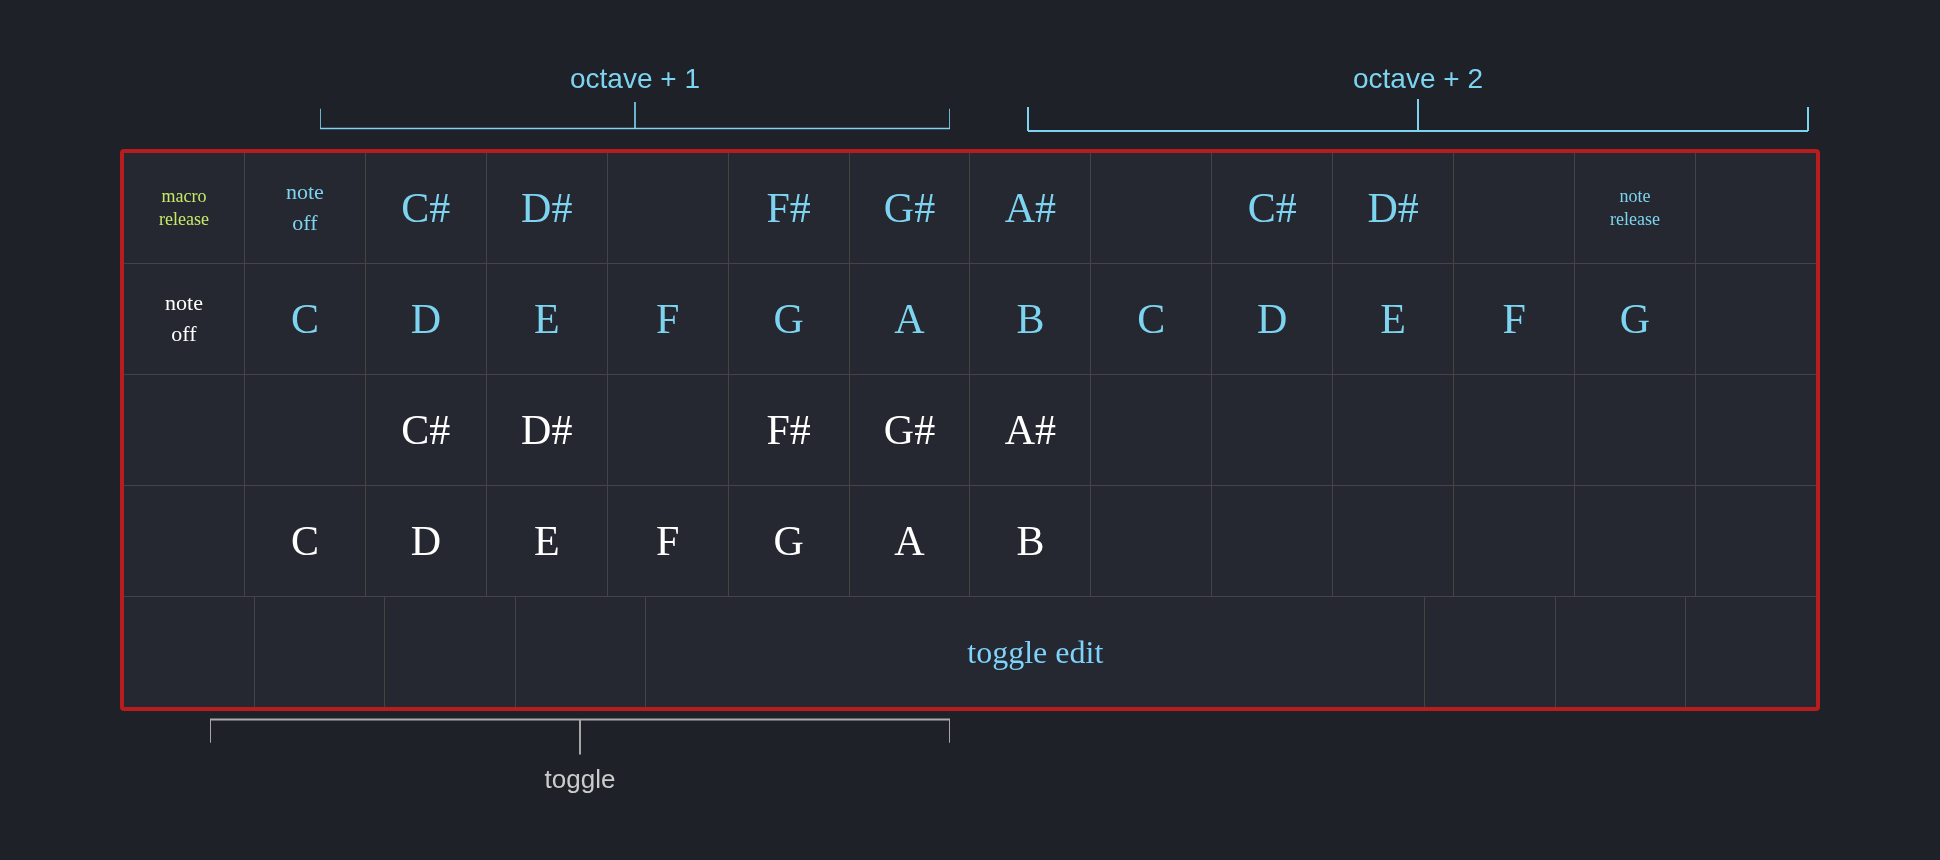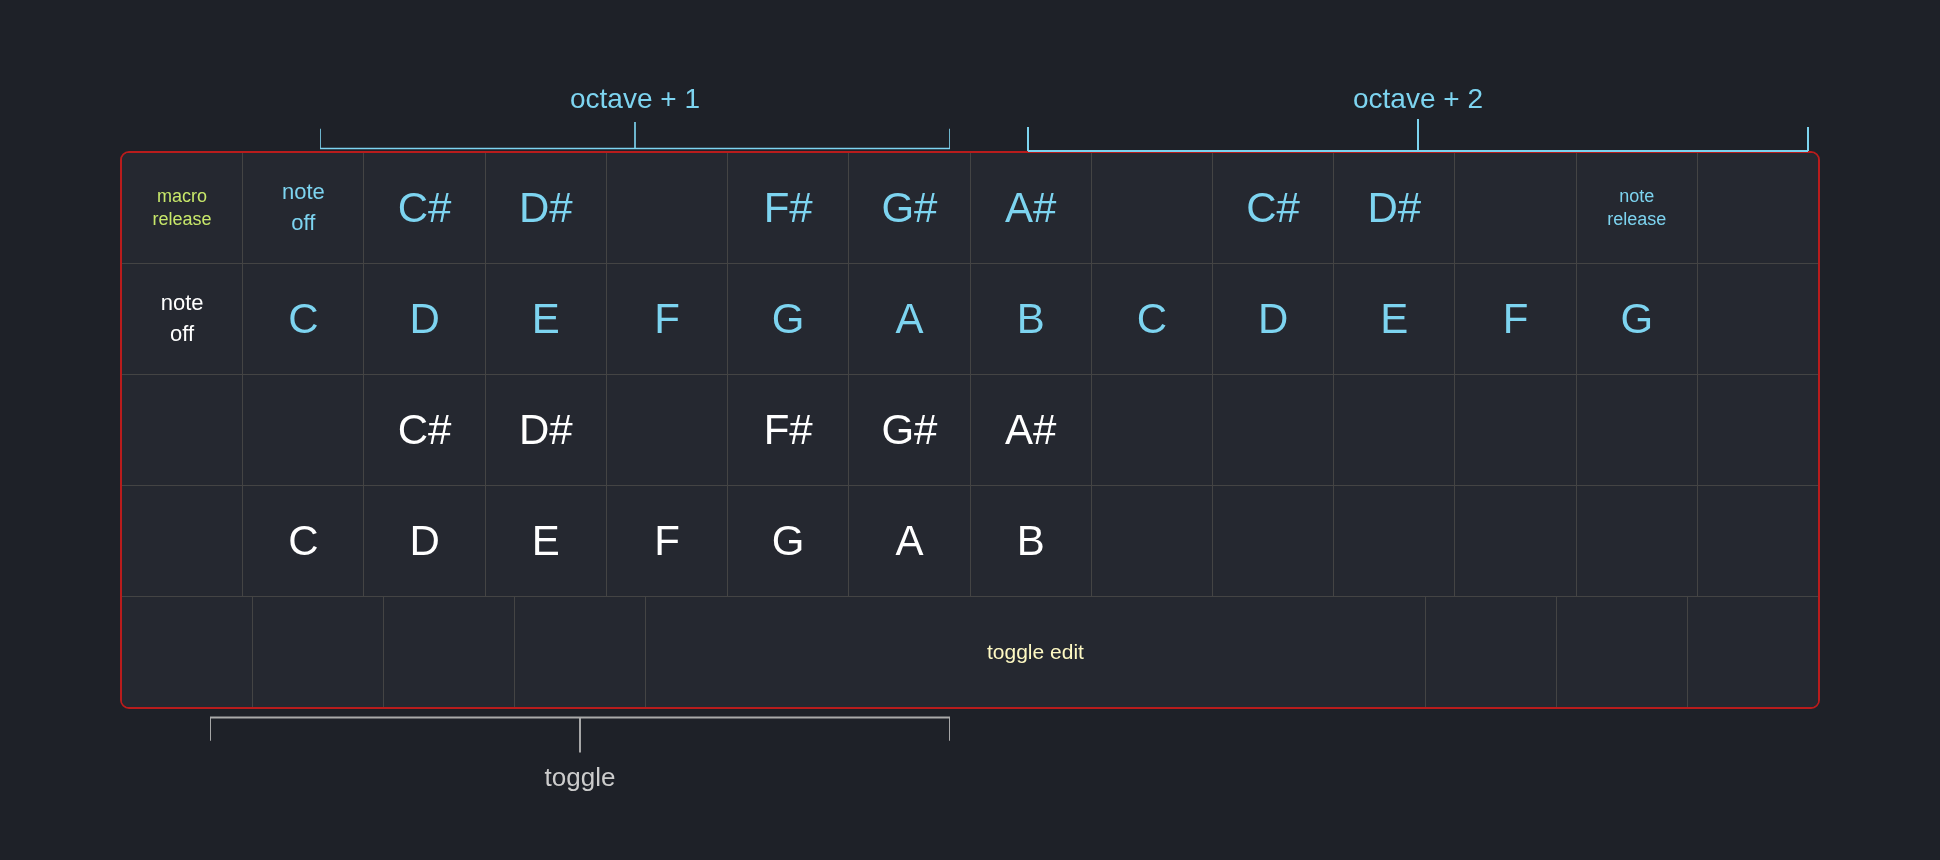--- a/index.html
+++ b/index.html
@@ -27,21 +27,20 @@
       margin-bottom: 6px;
       position: relative;
       height: 80px;
     }
 
     .bracket-label {
       position: absolute;
       color: #7dd4f0;
       font-size: 28px;
       text-align: center;
-      margin-top: 18px;
     }
 
     .bracket-octave1 {
       left: 200px;
       right: 870px;
       top: 0;
     }
 
     .bracket-octave2 {
       left: 896px;
@@ -53,23 +52,24 @@
       display: block;
       margin-bottom: 4px;
     }
 
     .bracket-svg {
       width: 100%;
     }
 
     
     .main-grid {
-      border: 2px solid #b91c1c;
-      border-radius: 9px;
+      border: 4px solid #b91c1c;
+      border-radius: 4px;
       overflow: hidden;
+      font-family: Liberation Serif, serif;
     }
 
     .grid-row {
       display: flex;
       border-bottom: 1px solid #444;
     }
 
     .grid-row:last-child {
       border-bottom: none;
     }
@@ -129,22 +129,22 @@
     }
 
     .cell.note-release {
       color: #7dd4f0;
       font-size: 18px;
       text-align: center;
       line-height: 1.3;
     }
 
     .cell.toggle-edit {
-      color: #fef9c3;
-      font-size: 21px;
+      color: #7dd3fc;
+      font-size: 32px;
       flex: 6;
     }
 
     
     .bottom-label {
       display: flex;
       justify-content: center;
       margin-top: 6px;
       position: relative;
       height: 80px;

